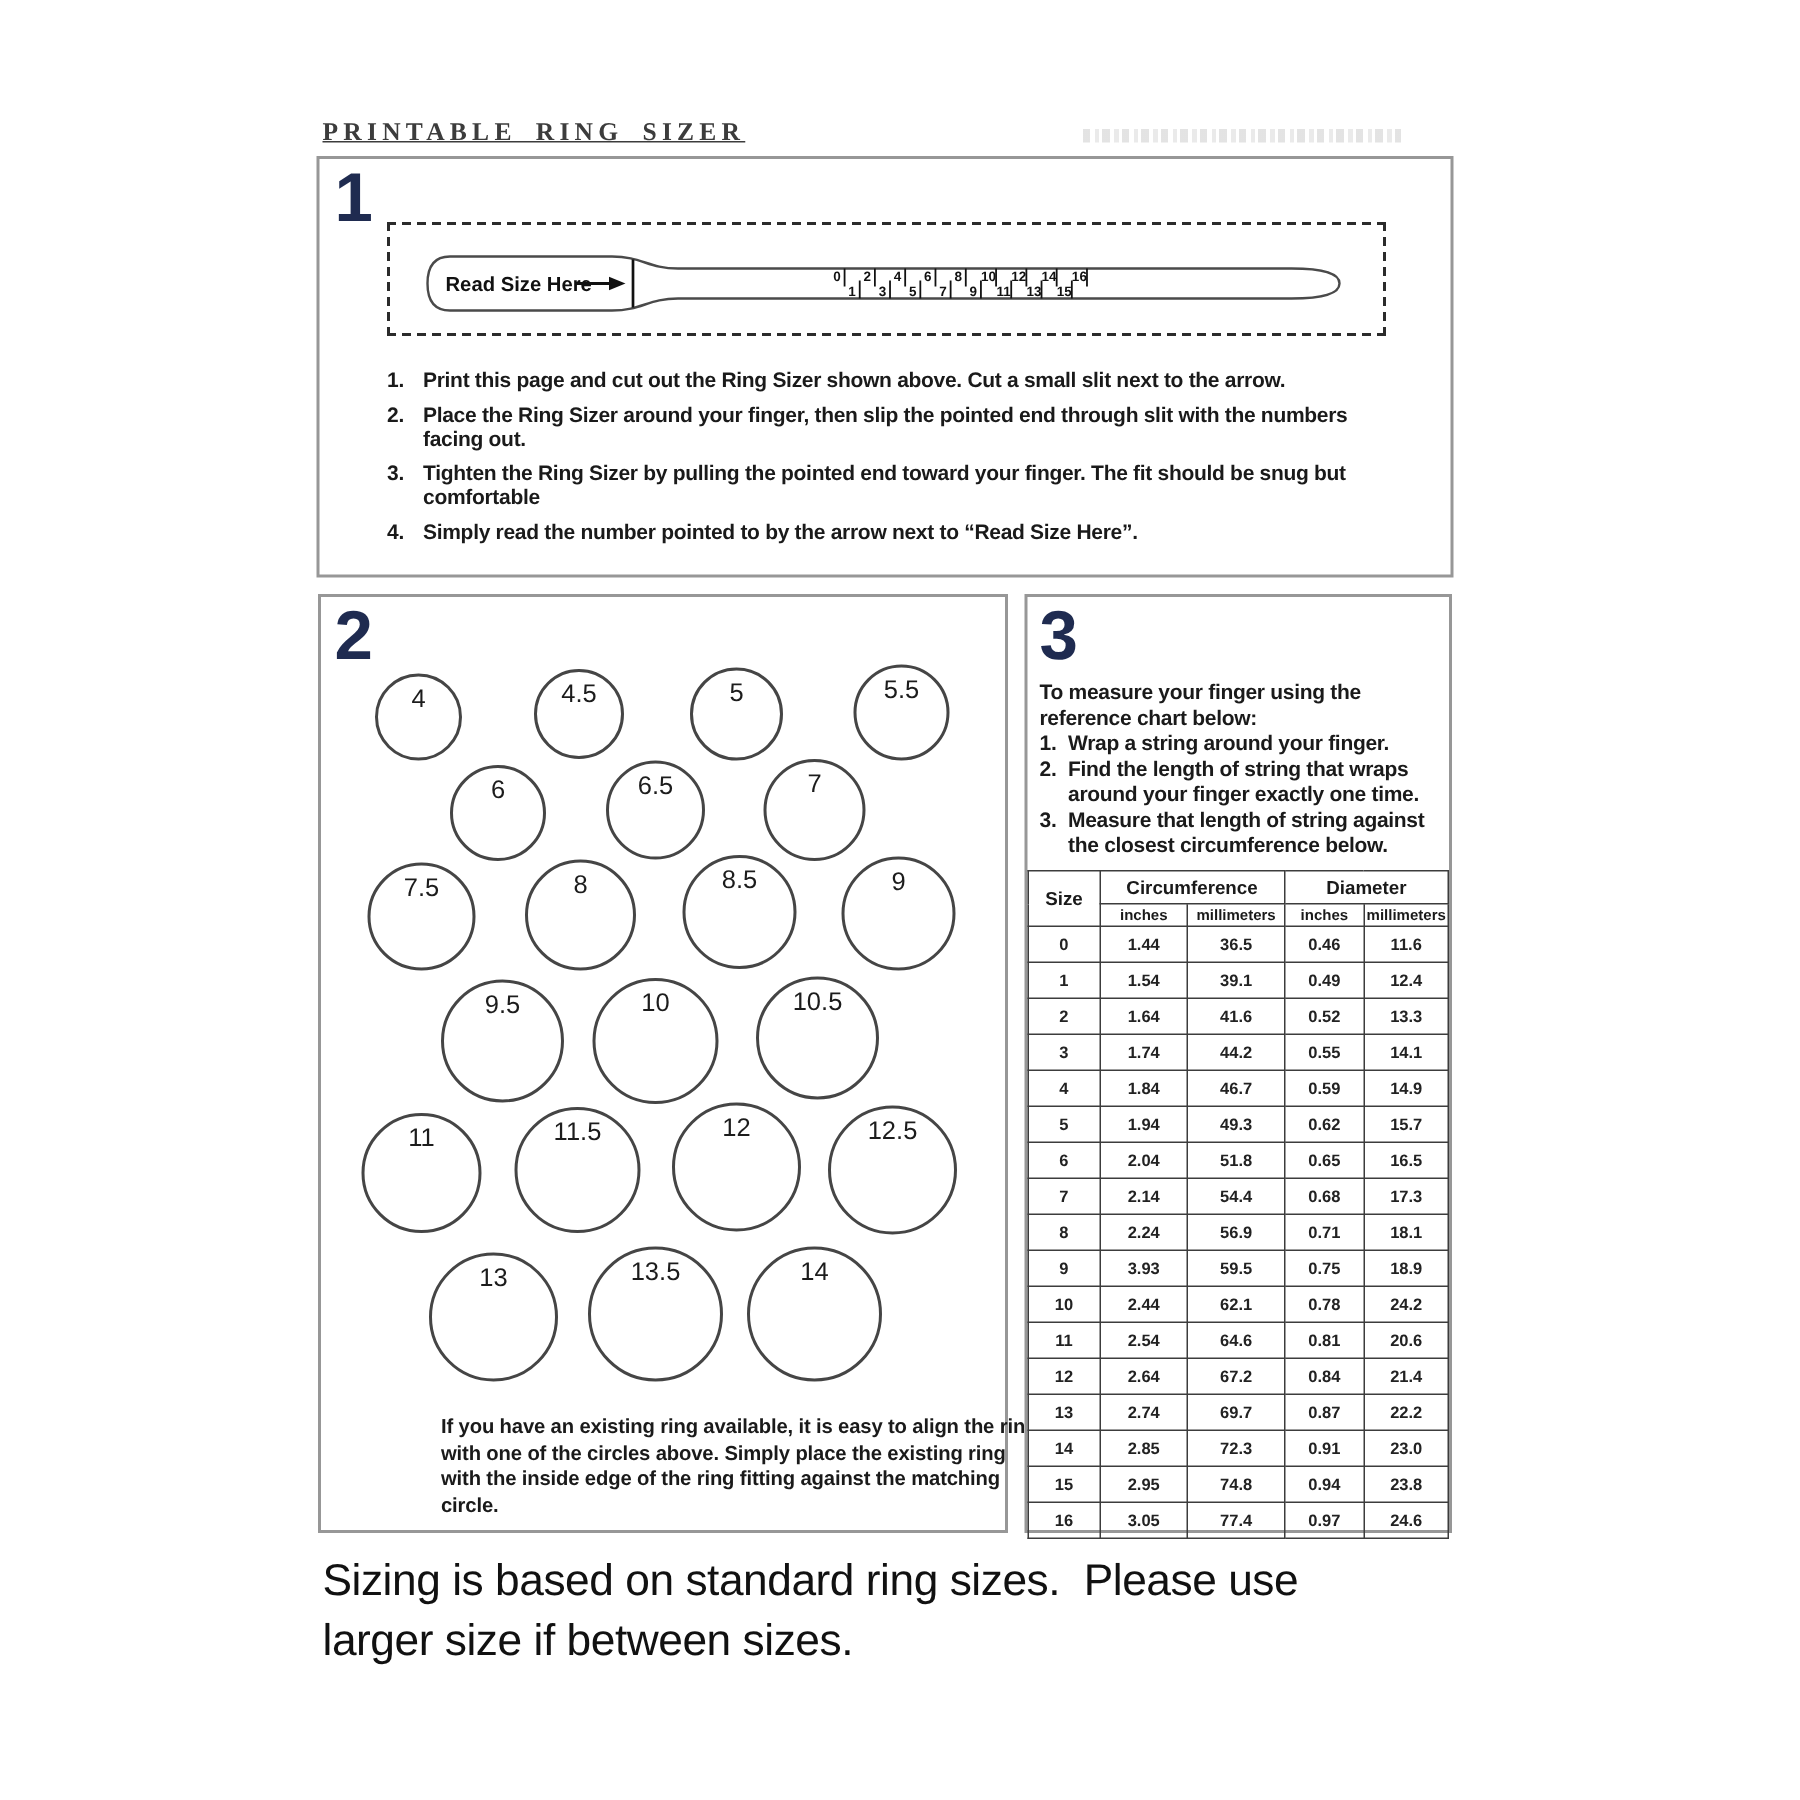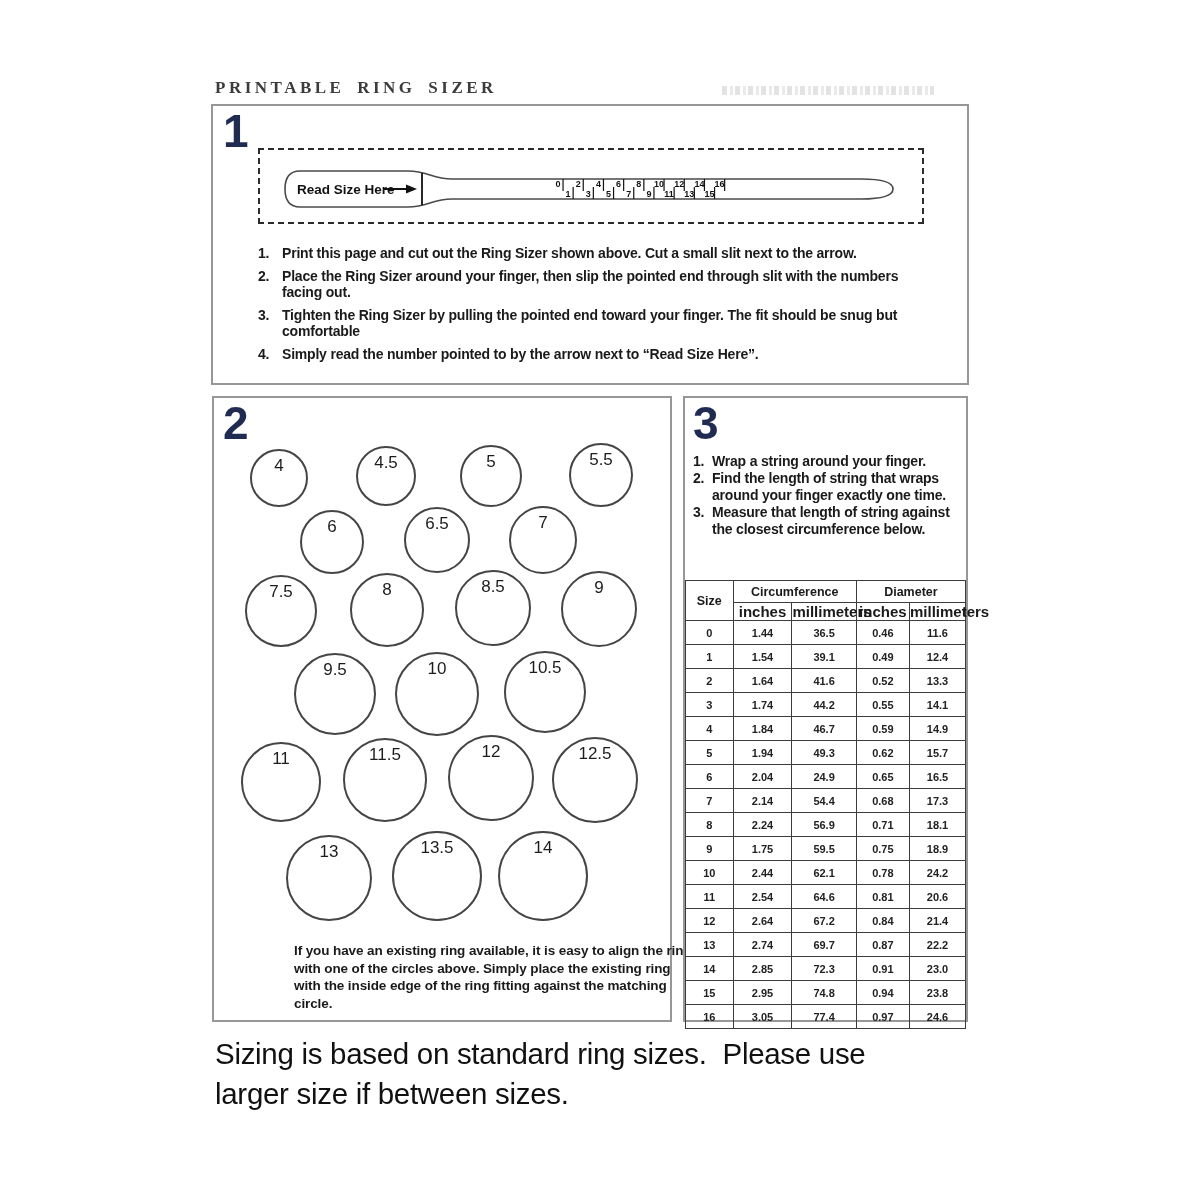--- a/index.html
+++ b/index.html
@@ -1,21 +1,21 @@
 <!DOCTYPE html>
 <html><head>
 <meta charset="utf-8">
 <style>
   html,body{margin:0;padding:0;background:#ffffff;}
   #page{position:relative;width:1200px;height:1200px;background:#ffffff;
         font-family:"Liberation Sans",sans-serif;color:#1a1a1a;overflow:hidden;}
 
   
   #title{position:absolute;left:215px;top:78px;font-family:"Liberation Serif",serif;
-         font-size:17px;font-weight:bold;letter-spacing:3.5px;word-spacing:5px;color:#3c3c3c;}
+         font-size:17px;font-weight:bold;letter-spacing:3.5px;word-spacing:5px;color:#3c3c3c;text-decoration:underline;}
   #watermark{position:absolute;left:722px;top:86px;width:212px;height:9px;opacity:.75;
          background:repeating-linear-gradient(90deg,#dadada 0 5px,transparent 5px 8px,#e3e3e3 8px 11px,transparent 11px 13px);}
 
   
   .sbox{position:absolute;border:2px solid #979797;background:#fff;box-sizing:border-box;}
   #box1{left:211px;top:104px;width:758px;height:281px;}
   #box2{left:212px;top:396px;width:460px;height:626px;}
   #box3{left:683px;top:396px;width:285px;height:626px;}
   .big-num{position:absolute;font-size:46px;font-weight:bold;line-height:1;color:#1f2b50;}
 
@@ -36,21 +36,21 @@
 
   
   #measure-text{position:absolute;left:8px;top:55px;width:270px;font-size:14px;
                 font-weight:bold;line-height:17px;letter-spacing:-.2px;}
   .step{display:flex;}
   .step-num{width:19px;flex:0 0 19px;}
   .step-text{flex:1;}
   #size-chart{position:absolute;left:0px;top:182px;width:100%;border-collapse:collapse;table-layout:fixed;}
   #size-chart th,#size-chart td{border:1px solid #3c3c3c;text-align:center;padding:0;}
   #size-chart tr.h1 th{font-size:12.5px;font-weight:bold;height:21px;}
-  #size-chart tr.h2 th{font-size:15px;font-weight:bold;height:14px;}
+  #size-chart tr.h2 th{font-size:10px;font-weight:bold;height:14px;}
   #size-chart td{font-size:11px;font-weight:bold;height:23px;color:#222;}
 
   
   .footer-line{position:absolute;left:215px;font-size:29.5px;line-height:40px;color:#111;letter-spacing:-.3px;}
   #footer1{top:1034px;}
   #footer2{top:1074px;}
 
   svg text{font-family:"Liberation Sans",sans-serif;}
 </style>
 </head>
@@ -201,20 +201,21 @@
           <span>14</span>
         </div>
       </div>
     <div id="ring-note">If you have an existing ring available, it is easy to align the ring with one of the circles above. Simply place the existing ring with the inside edge of the ring fitting against the matching circle.</div>
   </div>
 
   <div id="box3" class="sbox">
     <div class="big-num" style="left:8px;top:2px;">3</div>
 
     <div id="measure-text">
+      <div>To measure your finger using the reference chart below:</div>
       <div id="steps">
           <div class="step">
             <span class="step-num">1.</span>
             <span class="step-text">Wrap a string around your finger.</span>
           </div>
           <div class="step">
             <span class="step-num">2.</span>
             <span class="step-text">Find the length of string that wraps around your finger exactly one time.</span>
           </div>
           <div class="step">
@@ -284,41 +285,41 @@
           <tr>
             <td>5</td>
             <td>1.94</td>
             <td>49.3</td>
             <td>0.62</td>
             <td>15.7</td>
           </tr>
           <tr>
             <td>6</td>
             <td>2.04</td>
-            <td>24.9</td>
+            <td>51.8</td>
             <td>0.65</td>
             <td>16.5</td>
           </tr>
           <tr>
             <td>7</td>
             <td>2.14</td>
             <td>54.4</td>
             <td>0.68</td>
             <td>17.3</td>
           </tr>
           <tr>
             <td>8</td>
             <td>2.24</td>
             <td>56.9</td>
             <td>0.71</td>
             <td>18.1</td>
           </tr>
           <tr>
             <td>9</td>
-            <td>1.75</td>
+            <td>3.93</td>
             <td>59.5</td>
             <td>0.75</td>
             <td>18.9</td>
           </tr>
           <tr>
             <td>10</td>
             <td>2.44</td>
             <td>62.1</td>
             <td>0.78</td>
             <td>24.2</td>

